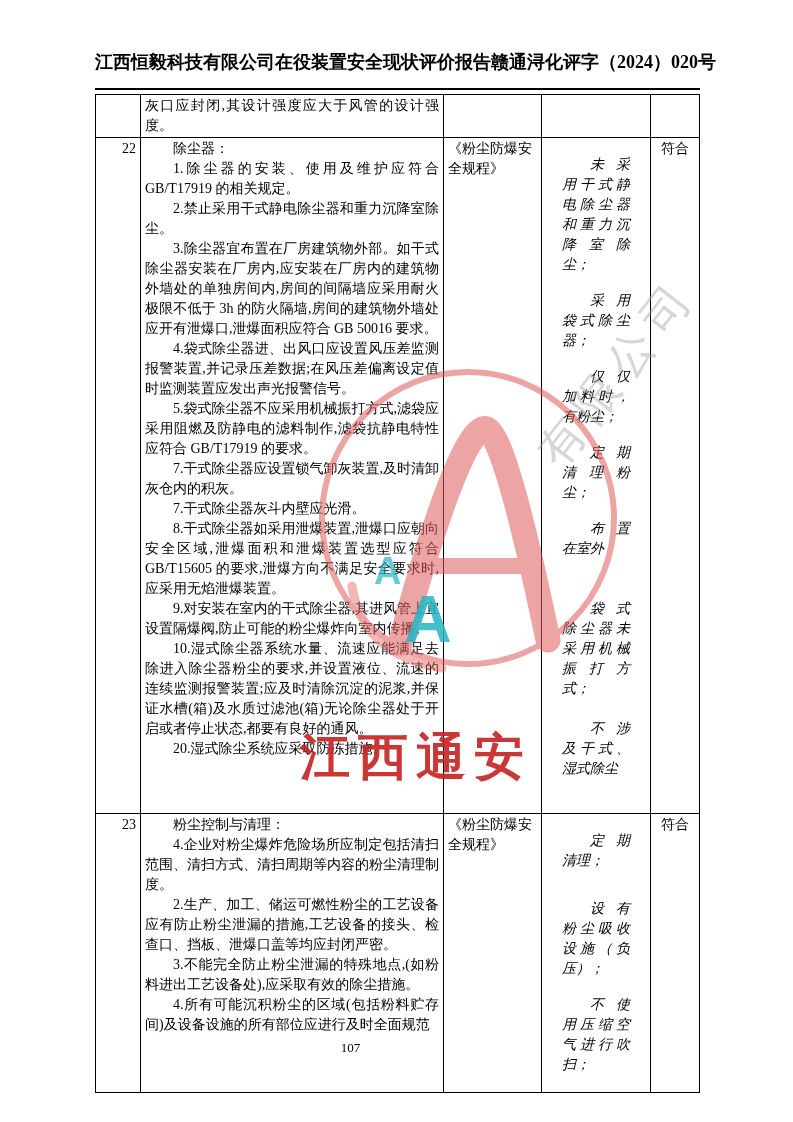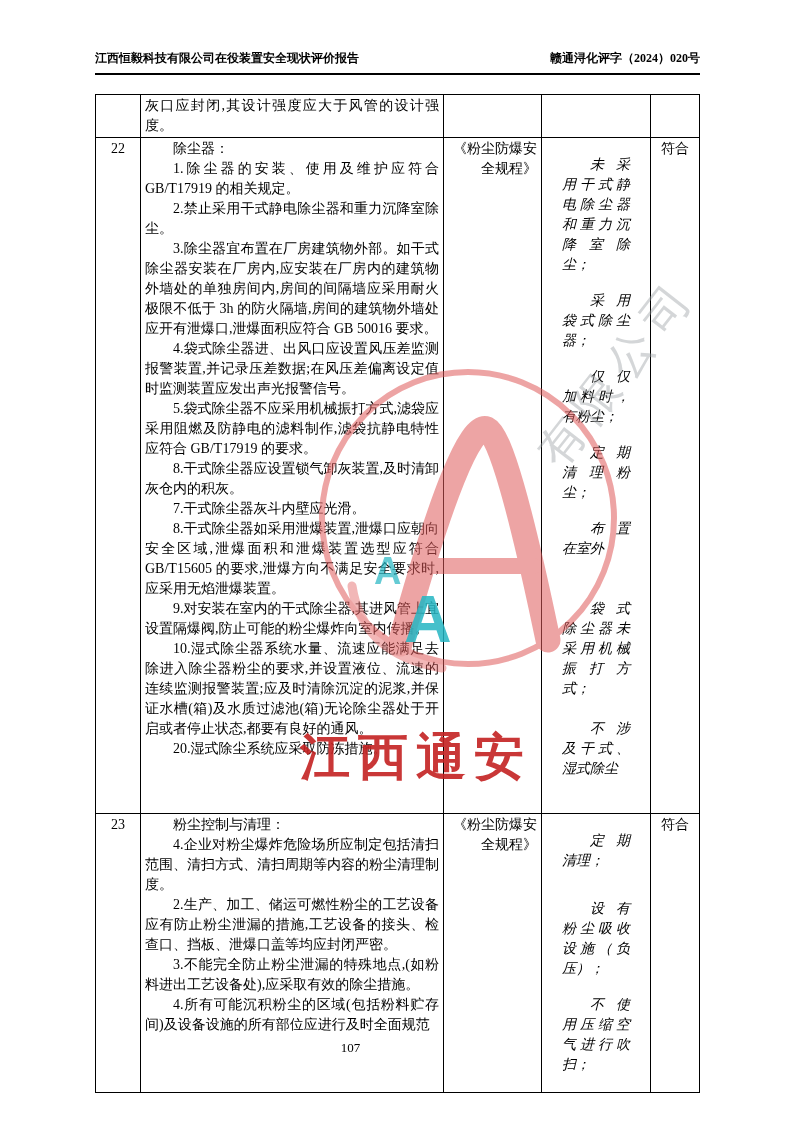--- a/index.html
+++ b/index.html
@@ -8,49 +8,49 @@
     width:793px;height:1122px;
     background:#fff;
     overflow:hidden;
     font-family:"Liberation Serif","DejaVu Serif",serif;
     color:#000;
   }
   
   .doc-header{
     position:absolute;left:95px;top:50px;width:605px;
     display:flex;justify-content:space-between;align-items:flex-start;
-    font-size:12px;font-weight:bold;
-    padding-bottom:6px;border-bottom:2px solid #000;
+    font-size:18px;font-weight:bold;
+    padding-bottom:14px;border-bottom:2px solid #000;
     white-space:nowrap;
   }
   
   table.eval{
     position:absolute;left:95px;top:94px;width:605px;
     border-collapse:collapse;table-layout:fixed;
     font-size:14px;line-height:20px;
   }
   table.eval td{
     border:1.5px solid #000;
     padding:1px 4px;
     vertical-align:top;
     overflow:hidden;
   }
   col.c-no{width:45px;}
   col.c-content{width:303px;}
   col.c-standard{width:98px;}
   col.c-findings{width:109px;}
   col.c-concl{width:49px;}
 
-  td.td-no{text-align:center;vertical-align:middle;}
+  td.td-no{text-align:right;vertical-align:middle;}
   td.td-content p{margin:0;text-indent:2em;text-align:justify;}
   tr.carry td{height:22px;}
   tr.carry td.td-content p{text-indent:0;}
   tr.row-22{height:676px;}
   tr.row-23{height:232px;}
-  td.td-standard{text-align:right;vertical-align:middle;}
+  td.td-standard{text-align:left;vertical-align:middle;}
   td.td-standard p{margin:0;}
   td.td-findings{vertical-align:middle;}
   td.td-findings p{margin:16px;text-indent:2em;text-align:justify;font-style:italic;}
   td.td-concl{text-align:center;vertical-align:middle;}
   .gap-40{margin-top:40px !important;}
   .gap-28{margin-top:28px !important;}
   .gap-20{margin-top:20px !important;}
   
   .watermark{
     position:absolute;left:0;top:0;width:793px;height:1122px;
@@ -94,21 +94,21 @@
 
       <tr class="row-22">
         <td class="td-no">22</td>
         <td class="td-content">
           <p>除尘器：</p>
           <p>1.除尘器的安装、使用及维护应符合 GB/T17919 的相关规定。</p>
           <p>2.禁止采用干式静电除尘器和重力沉降室除尘。</p>
           <p>3.除尘器宜布置在厂房建筑物外部。如干式除尘器安装在厂房内,应安装在厂房内的建筑物外墙处的单独房间内,房间的间隔墙应采用耐火极限不低于 3h 的防火隔墙,房间的建筑物外墙处应开有泄爆口,泄爆面积应符合 GB 50016 要求。</p>
           <p>4.袋式除尘器进、出风口应设置风压差监测报警装置,并记录压差数据;在风压差偏离设定值时监测装置应发出声光报警信号。</p>
           <p>5.袋式除尘器不应采用机械振打方式,滤袋应采用阻燃及防静电的滤料制作,滤袋抗静电特性应符合 GB/T17919 的要求。</p>
-          <p>8.干式除尘器应设置锁气卸灰装置,及时清卸灰仓内的积灰。</p>
+          <p>7.干式除尘器应设置锁气卸灰装置,及时清卸灰仓内的积灰。</p>
           <p>7.干式除尘器灰斗内壁应光滑。</p>
           <p>8.干式除尘器如采用泄爆装置,泄爆口应朝向安全区域,泄爆面积和泄爆装置选型应符合 GB/T15605 的要求,泄爆方向不满足安全要求时,应采用无焰泄爆装置。</p>
           <p>9.对安装在室内的干式除尘器,其进风管上宜设置隔爆阀,防止可能的粉尘爆炸向室内传播。</p>
           <p>10.湿式除尘器系统水量、流速应能满足去除进入除尘器粉尘的要求,并设置液位、流速的连续监测报警装置;应及时清除沉淀的泥浆,并保证水槽(箱)及水质过滤池(箱)无论除尘器处于开启或者停止状态,都要有良好的通风。</p>
           <p>20.湿式除尘系统应采取防冻措施。</p>
         </td>
         <td class="td-standard">
           <p>《粉尘防爆安全规程》</p>
         </td>
         <td class="td-findings">

